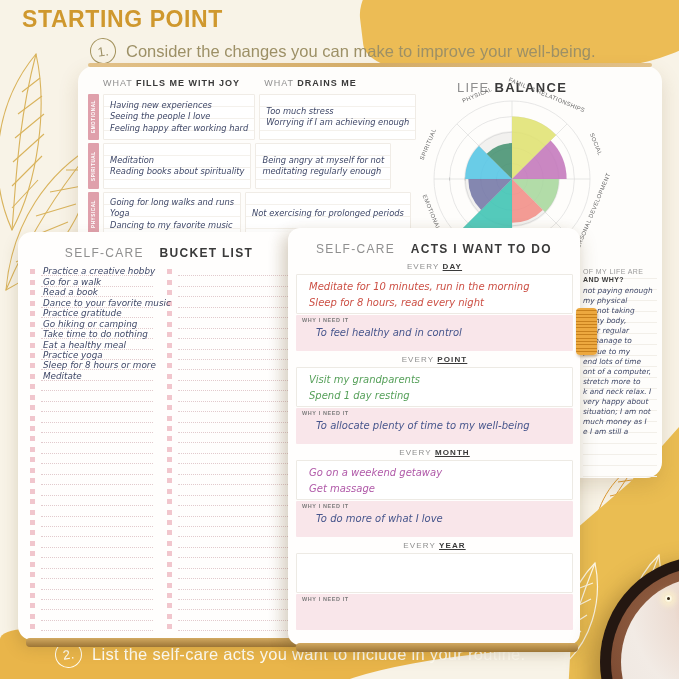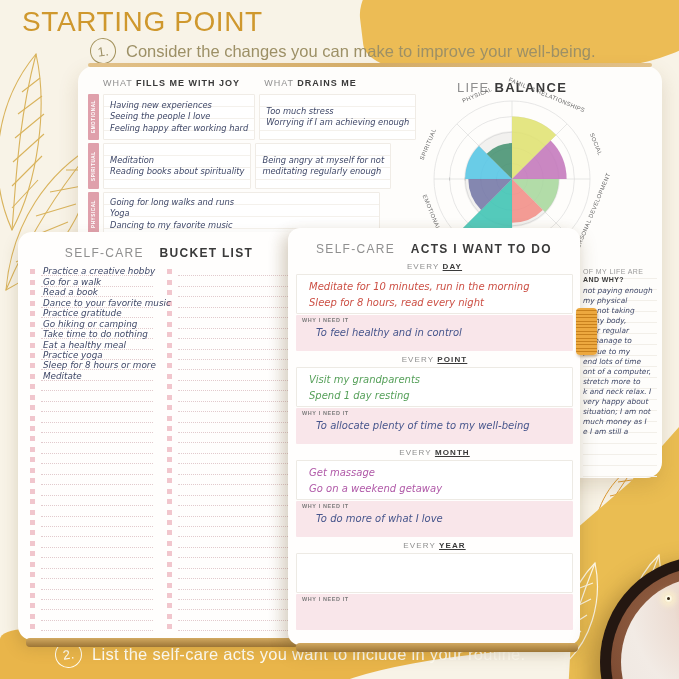--- a/index.html
+++ b/index.html
@@ -33,21 +33,21 @@
   .band-step{
     position:absolute; left:55px; top:12px; display:flex; align-items:center; gap:10px;
     color:#fffdf4; font-size:16.5px; letter-spacing:.3px;
   }
   .band-step .num-circle{
     width:25px; height:25px; border:1.6px solid #fffdf4; border-radius:50%;
     display:flex; align-items:center; justify-content:center; font-size:13px; transform:rotate(-8deg);
   }
   
   .main-title{
-    position:absolute; left:22px; top:6px; font-size:28px; font-weight:400;
+    position:absolute; left:22px; top:6px; font-size:23px; font-weight:700;
     letter-spacing:.6px; color:#cf982e;text-align:center;
   }
   .step1{
     position:absolute; left:90px; top:38px; display:flex; align-items:center; gap:10px;
     color:#9d9066; font-size:16.5px;
   }
   .step1 .num-circle{
     width:24px; height:24px; border:1.5px solid #a3925c; border-radius:50%;
     display:flex; align-items:center; justify-content:center; font-size:13px; transform:rotate(-8deg);
   }
@@ -258,20 +258,23 @@
               <div class="hand">Being angry at myself for not</div>
               <div class="hand">meditating regularly enough</div>
             </div>
           </div>
           <div class="joy-row" style="height: 44px;">
             <div class="joy-tab">PHYSICAL</div>
             <div class="joy-cell">
               <div class="hand">Going for long walks and runs</div>
               <div class="hand">Yoga</div>
               <div class="hand">Dancing to my favorite music</div>
+            </div>
+            <div class="joy-cell">
+              <div class="hand">Not exercising for prolonged periods</div>
             </div>
           </div>
         </div>
     </div>
 
     <div class="lb">
       <div class="lb-title">
         <span>LIFE</span> <b>BALANCE</b>
       </div>
       <svg id="wheel" width="216" height="216" viewBox="-108 -108 216 216">
@@ -666,22 +669,22 @@
         <div class="acts-box">
           <div class="hand" style="color: rgb(86, 160, 90);">Visit my grandparents</div>
           <div class="hand" style="color: rgb(86, 160, 90);">Spend 1 day resting</div>
         </div>
         <div class="why-box">
           <div class="why-label">WHY I NEED IT</div>
           <div class="hand">To allocate plenty of time to my well-being</div>
         </div>
         <div class="acts-period"><span>EVERY</span> <b>MONTH</b></div>
         <div class="acts-box">
+          <div class="hand" style="color: rgb(176, 89, 168);">Go on a weekend getaway</div>
           <div class="hand" style="color: rgb(176, 89, 168);">Get massage</div>
-          <div class="hand" style="color: rgb(176, 89, 168);">Go on a weekend getaway</div>
         </div>
         <div class="why-box">
           <div class="why-label">WHY I NEED IT</div>
           <div class="hand">To do more of what I love</div>
         </div>
         <div class="acts-period"><span>EVERY</span> <b>YEAR</b></div>
         <div class="acts-box"></div>
         <div class="why-box">
           <div class="why-label">WHY I NEED IT</div>
         </div>

